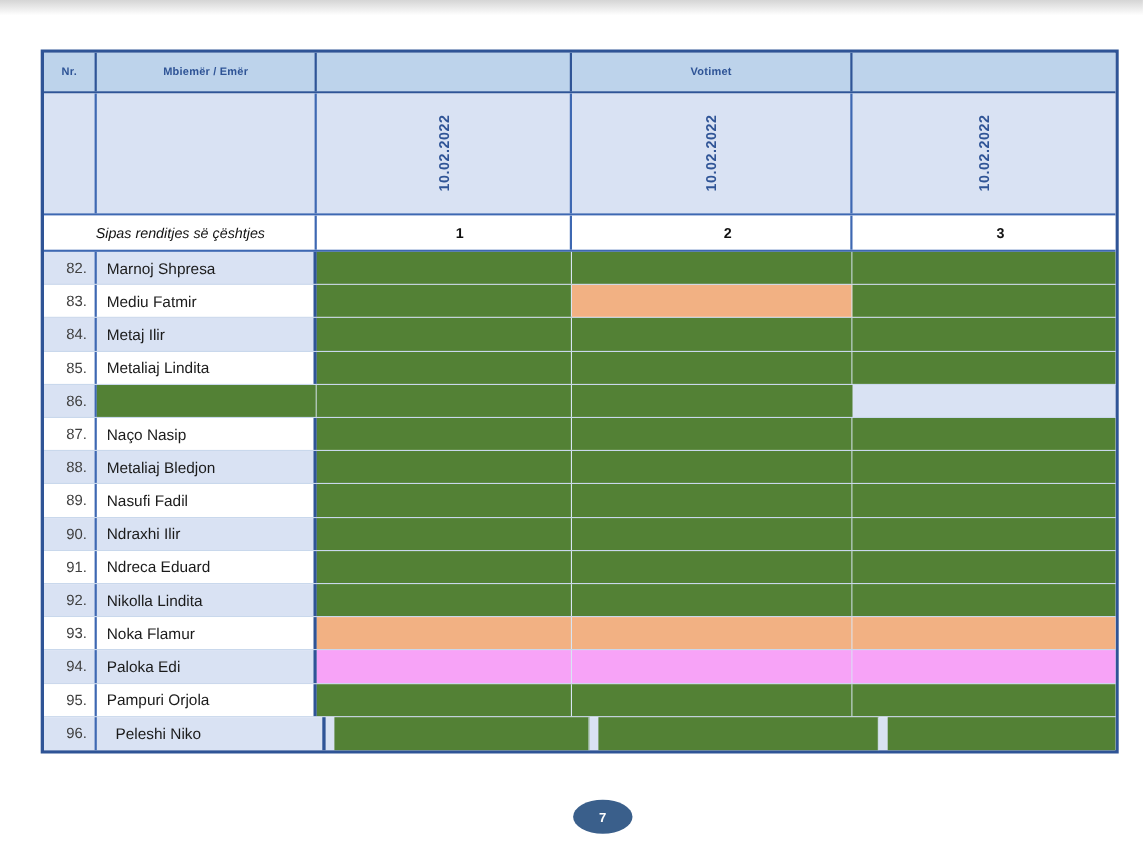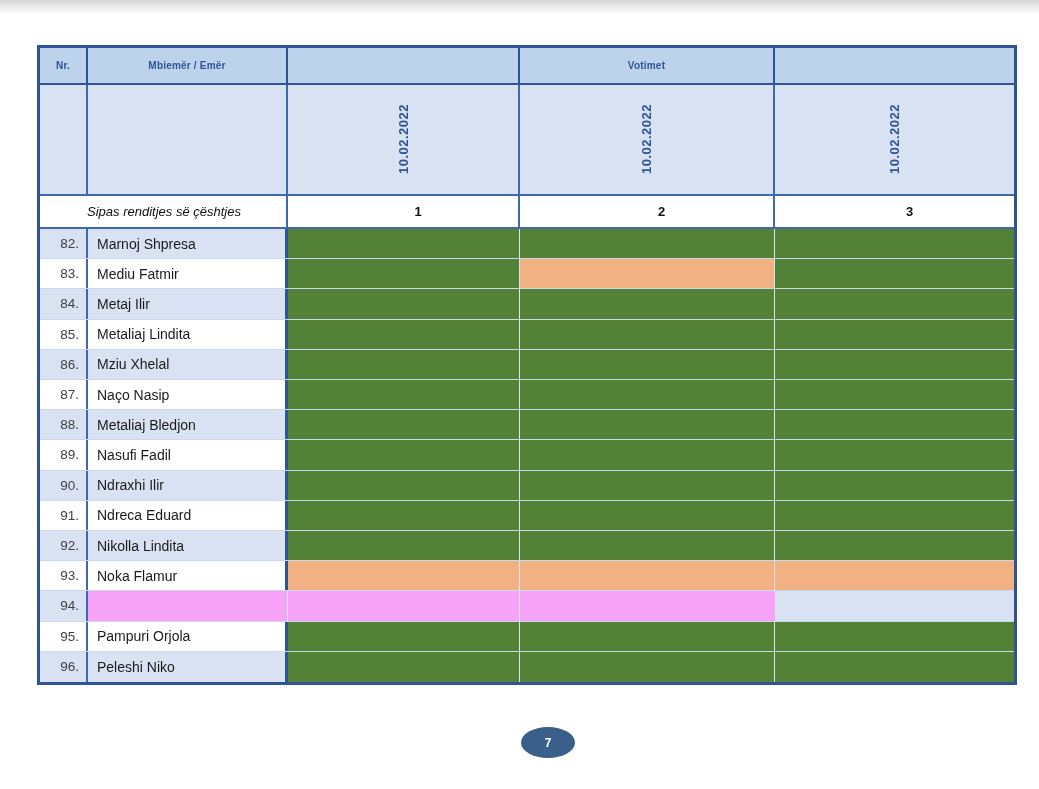--- a/index.html
+++ b/index.html
@@ -73,21 +73,21 @@
   
   .rows-wrap{
     flex:1 1 auto;display:grid;grid-auto-rows:1fr;
   }
   .member-row{
     display:grid;
     grid-template-columns:48px 200px 232px 255px 1fr;
     border-bottom:1px solid var(--row-line);
     background:#ffffff;
   }
-  .member-row:last-child{border-bottom:none;}
+  .member-row:last-child{border-bottom:none;gap:8px;}
   .member-row.alt{background:var(--alt-bg);}
   .c-nr{
     justify-content:flex-end;padding-right:7px;
     font-size:13.5px;color:var(--nr-ink);
     border-right:2px solid var(--blue-mid);
   }
   .c-name{
     padding-left:9px;font-size:14px;color:var(--ink);
     border-right:3px solid var(--blue-dark);
   }
@@ -169,21 +169,20 @@
       </div>
       <div class="member-row">
         <div class="cell c-nr">85.</div>
         <div class="cell c-name">Metaliaj Lindita</div>
         <div class="cell c-vote v1" style="background: rgb(83, 129, 53);"></div>
         <div class="cell c-vote v2" style="background: rgb(83, 129, 53);"></div>
         <div class="cell c-vote v3" style="background: rgb(83, 129, 53);"></div>
       </div>
       <div class="member-row alt">
         <div class="cell c-nr">86.</div>
-        <div class="cell c-name">Mziu Xhelal</div>
         <div class="cell c-vote v1" style="background: rgb(83, 129, 53);"></div>
         <div class="cell c-vote v2" style="background: rgb(83, 129, 53);"></div>
         <div class="cell c-vote v3" style="background: rgb(83, 129, 53);"></div>
       </div>
       <div class="member-row">
         <div class="cell c-nr">87.</div>
         <div class="cell c-name">Naço Nasip</div>
         <div class="cell c-vote v1" style="background: rgb(83, 129, 53);"></div>
         <div class="cell c-vote v2" style="background: rgb(83, 129, 53);"></div>
         <div class="cell c-vote v3" style="background: rgb(83, 129, 53);"></div>
@@ -225,20 +224,21 @@
       </div>
       <div class="member-row">
         <div class="cell c-nr">93.</div>
         <div class="cell c-name">Noka Flamur</div>
         <div class="cell c-vote v1" style="background: rgb(242, 177, 131);"></div>
         <div class="cell c-vote v2" style="background: rgb(242, 177, 131);"></div>
         <div class="cell c-vote v3" style="background: rgb(242, 177, 131);"></div>
       </div>
       <div class="member-row alt">
         <div class="cell c-nr">94.</div>
+        <div class="cell c-name">Paloka Edi</div>
         <div class="cell c-vote v1" style="background: rgb(247, 163, 247);"></div>
         <div class="cell c-vote v2" style="background: rgb(247, 163, 247);"></div>
         <div class="cell c-vote v3" style="background: rgb(247, 163, 247);"></div>
       </div>
       <div class="member-row">
         <div class="cell c-nr">95.</div>
         <div class="cell c-name">Pampuri Orjola</div>
         <div class="cell c-vote v1" style="background: rgb(83, 129, 53);"></div>
         <div class="cell c-vote v2" style="background: rgb(83, 129, 53);"></div>
         <div class="cell c-vote v3" style="background: rgb(83, 129, 53);"></div>

